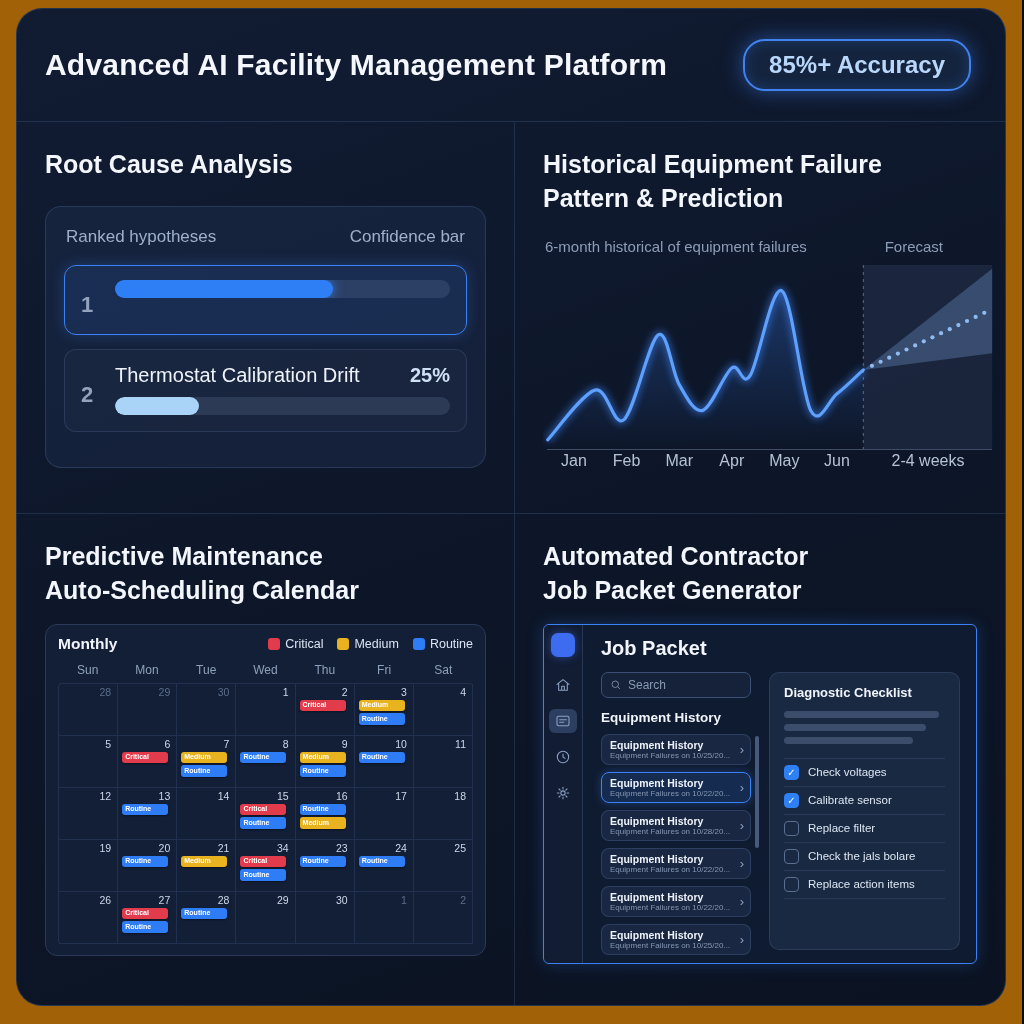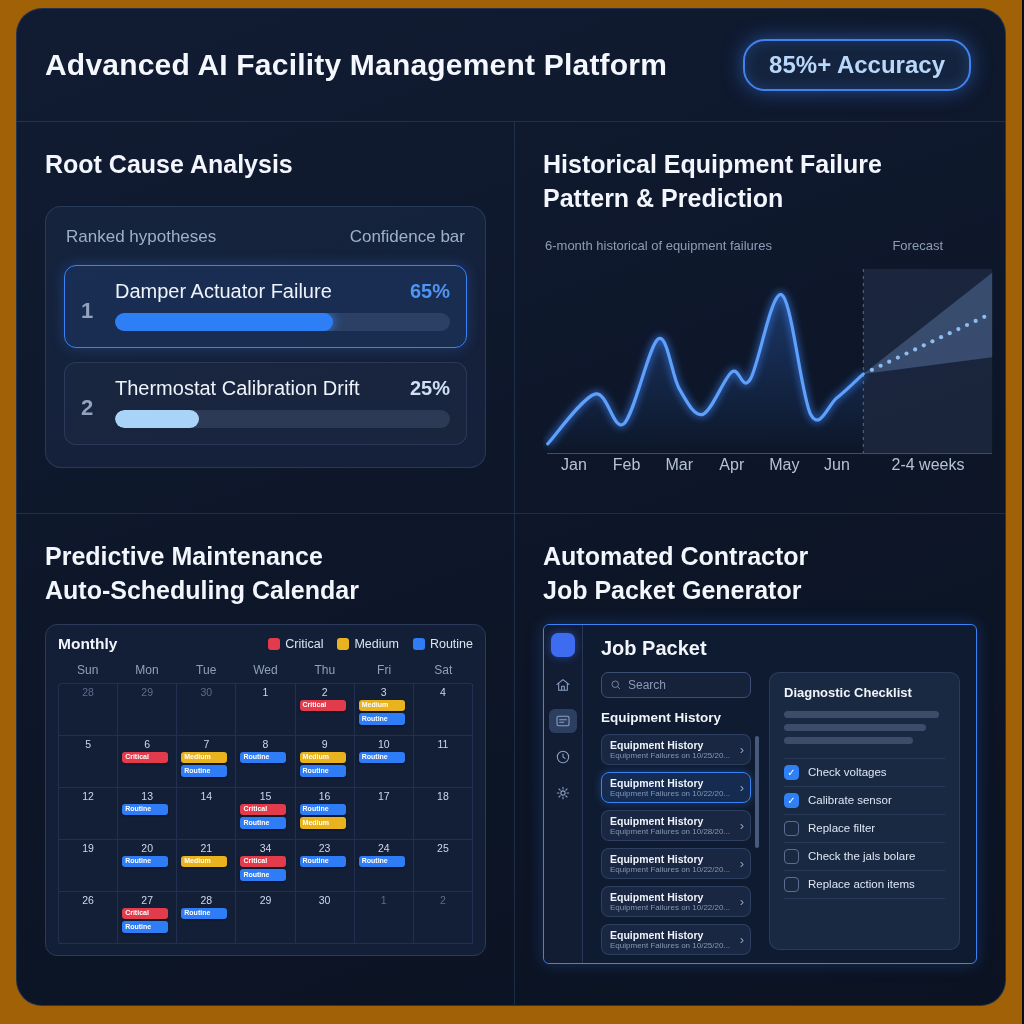--- a/index.html
+++ b/index.html
@@ -26,34 +26,34 @@
   .rc-body{flex:1;}
   .rc-top{display:flex;justify-content:space-between;align-items:baseline;margin-bottom:10px;}
   .rc-label{font-size:20px;color:#eef3fb;}
   .rc-pct{font-size:20px;font-weight:bold;color:#cfe0f5;}
   .rc-pct.b{color:#4e95f5;}
   .rc-track{height:18px;border-radius:10px;background:rgba(148,170,205,.16);overflow:hidden;}
   .rc-fill{height:100%;border-radius:10px;}
   .rc-fill.strong{background:#2e7ff5;box-shadow:0 0 12px rgba(62,140,255,.85);}
   .rc-fill.light{background:#a9d4f8;}
   
-  .ch-labels{display:flex;margin:22px 2px 8px;color:#8e9db6;font-size:13px;}
+  .ch-labels{display:flex;margin:22px 2px 2px;color:#8e9db6;font-size:15px;}
   .ch-labels .fc{margin-left:auto;margin-right:32px;}
   .chart-svg{display:block;margin-top:2px;}
   
   .cal-card{margin-top:16px;background:#131f37;border:1px solid #2a3a58;border-radius:12px;padding:10px 12px 12px;height:332px;box-sizing:border-box;}
   .cal-top{display:flex;align-items:center;}
   .cal-monthly{font-size:15.5px;font-weight:bold;color:#f1f5fb;}
   .cal-legend{margin-left:auto;display:flex;gap:14px;}
   .lg{display:flex;align-items:center;gap:5px;font-size:12.5px;color:#dbe4f2;}
   .sw{width:12px;height:12px;border-radius:3px;display:inline-block;}
   .cal-dow{display:grid;grid-template-columns:repeat(7,1fr);color:#8fa0ba;font-size:12px;text-align:center;margin:10px 0 6px;}
   .cal-grid{display:grid;grid-template-columns:repeat(7,1fr);border-top:1px solid rgba(96,130,185,.18);border-left:1px solid rgba(96,130,185,.18);border-radius:4px;}
   .cal-cell{height:52px;border-right:1px solid rgba(96,130,185,.18);border-bottom:1px solid rgba(96,130,185,.18);padding:1px 3px;box-sizing:border-box;overflow:hidden;}
-  .cal-date{display:block;text-align:center;font-size:10.5px;color:#cdd8ea;padding:1px 3px 2px;}
+  .cal-date{display:block;text-align:right;font-size:10.5px;color:#cdd8ea;padding:1px 3px 2px;}
   .cal-date.muted{color:#5c6c89;}
   .chip{display:block;width:fit-content;min-width:40px;margin:0 1px 2px;padding:1.5px 3px;font-size:7px;font-weight:bold;color:#fff;border-radius:3px;line-height:1.25;box-shadow:0 1px 2px rgba(0,0,0,.4);}
   
   .jp-card{margin-top:16px;display:flex;background:#0f1b30;border:1.5px solid #3b82f6;border-radius:6px;box-shadow:0 0 16px rgba(59,130,246,.25);height:340px;box-sizing:border-box;overflow:hidden;}
   .jp-side{width:38px;border-right:1px solid rgba(110,140,190,.25);display:flex;flex-direction:column;align-items:center;padding-top:8px;gap:12px;background:rgba(20,32,55,.6);}
   .jp-logo{width:24px;height:24px;border-radius:7px;background:#3e6cf0;margin-bottom:4px;box-shadow:0 0 8px rgba(62,108,240,.5);}
   .jp-ic{width:28px;height:24px;display:flex;align-items:center;justify-content:center;}
   .jp-ic.active{background:#2d3f60;border-radius:6px;}
   .jp-ic svg{stroke:#8ca0c2;fill:none;stroke-width:1.6;stroke-linecap:round;stroke-linejoin:round;}
   .jp-main{flex:1;padding:10px 16px 12px 18px;min-width:0;}
@@ -95,24 +95,20 @@
         <h2 class="qtitle">Root Cause Analysis</h2>
         <div class="rc-card">
           <div class="rc-head">
             <span>Ranked hypotheses</span>
             <span>Confidence bar</span>
           </div>
           <div id="rc-items">
               <div class="rc-item hl">
                 <div class="rc-rank">1</div>
                 <div class="rc-body">
-                  <div class="rc-top">
-                    <span class="rc-label">Damper Actuator Failure</span>
-                    <span class="rc-pct b">65%</span>
-                  </div>
                   <div class="rc-track">
                     <div class="rc-fill strong" style="width:65%"></div>
                   </div>
                 </div>
               </div>
               <div class="rc-item">
                 <div class="rc-rank">2</div>
                 <div class="rc-body">
                   <div class="rc-top">
                     <span class="rc-label">Thermostat Calibration Drift</span>

